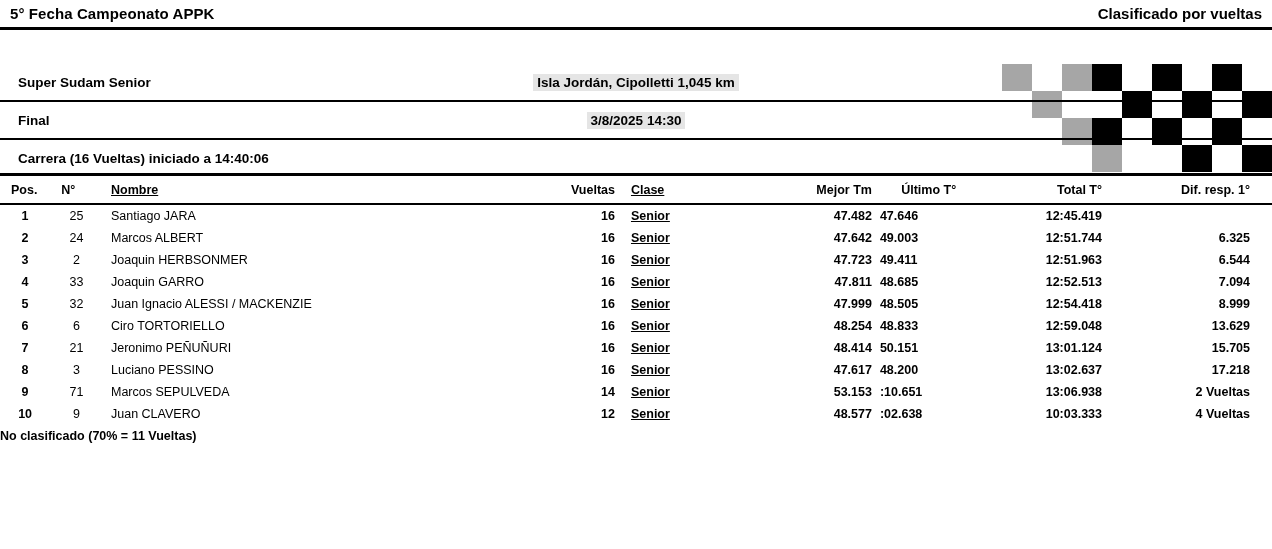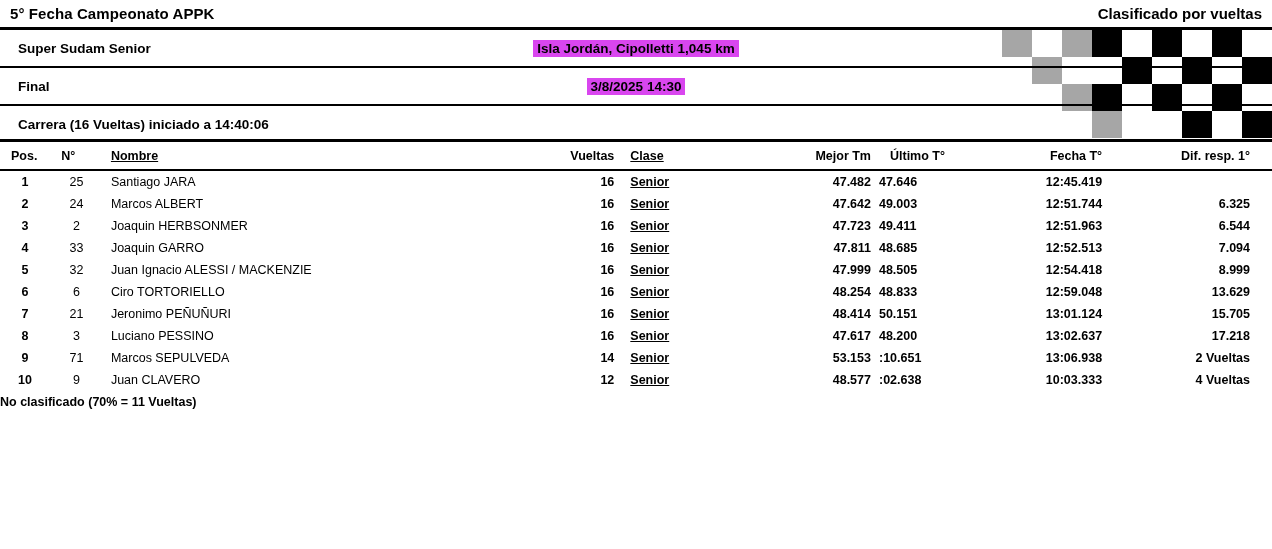--- a/index.html
+++ b/index.html
@@ -44,20 +44,21 @@
   .rule {
     height: 3px;
     background: #000000;
     margin: 1px 0 0 0;
   }
 
   
   .header-block {
     position: relative;
     height: 108px;
+    margin-top: 34px;
   }
   .header-rows {
     position: relative;
     z-index: 3;
   }
   .hrow {
     display: flex;
     align-items: center;
     height: 36px;
     box-sizing: border-box;
@@ -72,21 +73,21 @@
   .hrow .center {
     position: absolute;
     left: 0;
     right: 0;
     text-align: center;
     font-size: 13.5px;
     font-weight: bold;
     pointer-events: none;
   }
   .hrow .center span {
-    background: #d946ef;
+    background: #e5e5e5;
     padding: 1px 4px;
   }
   .hrow-sep {
     height: 2px;
     background: #000000;
     position: relative;
     z-index: 4;
   }
   .flag {
     position: absolute;
@@ -130,21 +131,21 @@
 
   td.c-pos, td.c-laps, td.c-class, td.c-best, td.c-last, td.c-total, td.c-diff {
     font-weight: bold;
   }
   th.c-name { text-align: left; padding-left: 8px; text-decoration: underline; }
   th.c-pos { text-align: left; padding-left: 10px; }
   th.c-num { text-align: left; }
   th.c-laps { text-align: right; padding-right: 8px; }
   th.c-class { text-align: left; padding-left: 8px; }
   th.c-best { text-align: right; padding-right: 8px; }
-  th.c-last { text-align: left; padding-right: 10px; }
+  th.c-last { text-align: center; padding-right: 10px; }
   th.c-total { text-align: right; padding-right: 18px; }
   th.c-diff { text-align: right; padding-right: 22px; }
 
   .section-note td {
     font-size: 11.5px;
     font-weight: bold;
     padding-top: 24px;
     padding-bottom: 2px;
     padding-left: 10px;
     margin-left: 8px;
@@ -231,21 +232,21 @@
     <table class="results">
       <thead>
         <tr>
           <th class="c-pos">Pos.</th>
           <th class="c-num">N°</th>
           <th class="c-name">Nombre</th>
           <th class="c-laps">Vueltas</th>
           <th class="c-class">Clase</th>
           <th class="c-best">Mejor Tm</th>
           <th class="c-last">Último T°</th>
-          <th class="c-total">Fecha T°</th>
+          <th class="c-total">Total T°</th>
           <th class="c-diff">Dif. resp. 1°</th>
         </tr>
       </thead>
       <tbody>
         <tr>
           <td class="c-pos">1</td>
           <td class="c-num">25</td>
           <td class="c-name">Santiago JARA</td>
           <td class="c-laps">16</td>
           <td class="c-class">Senior</td>

